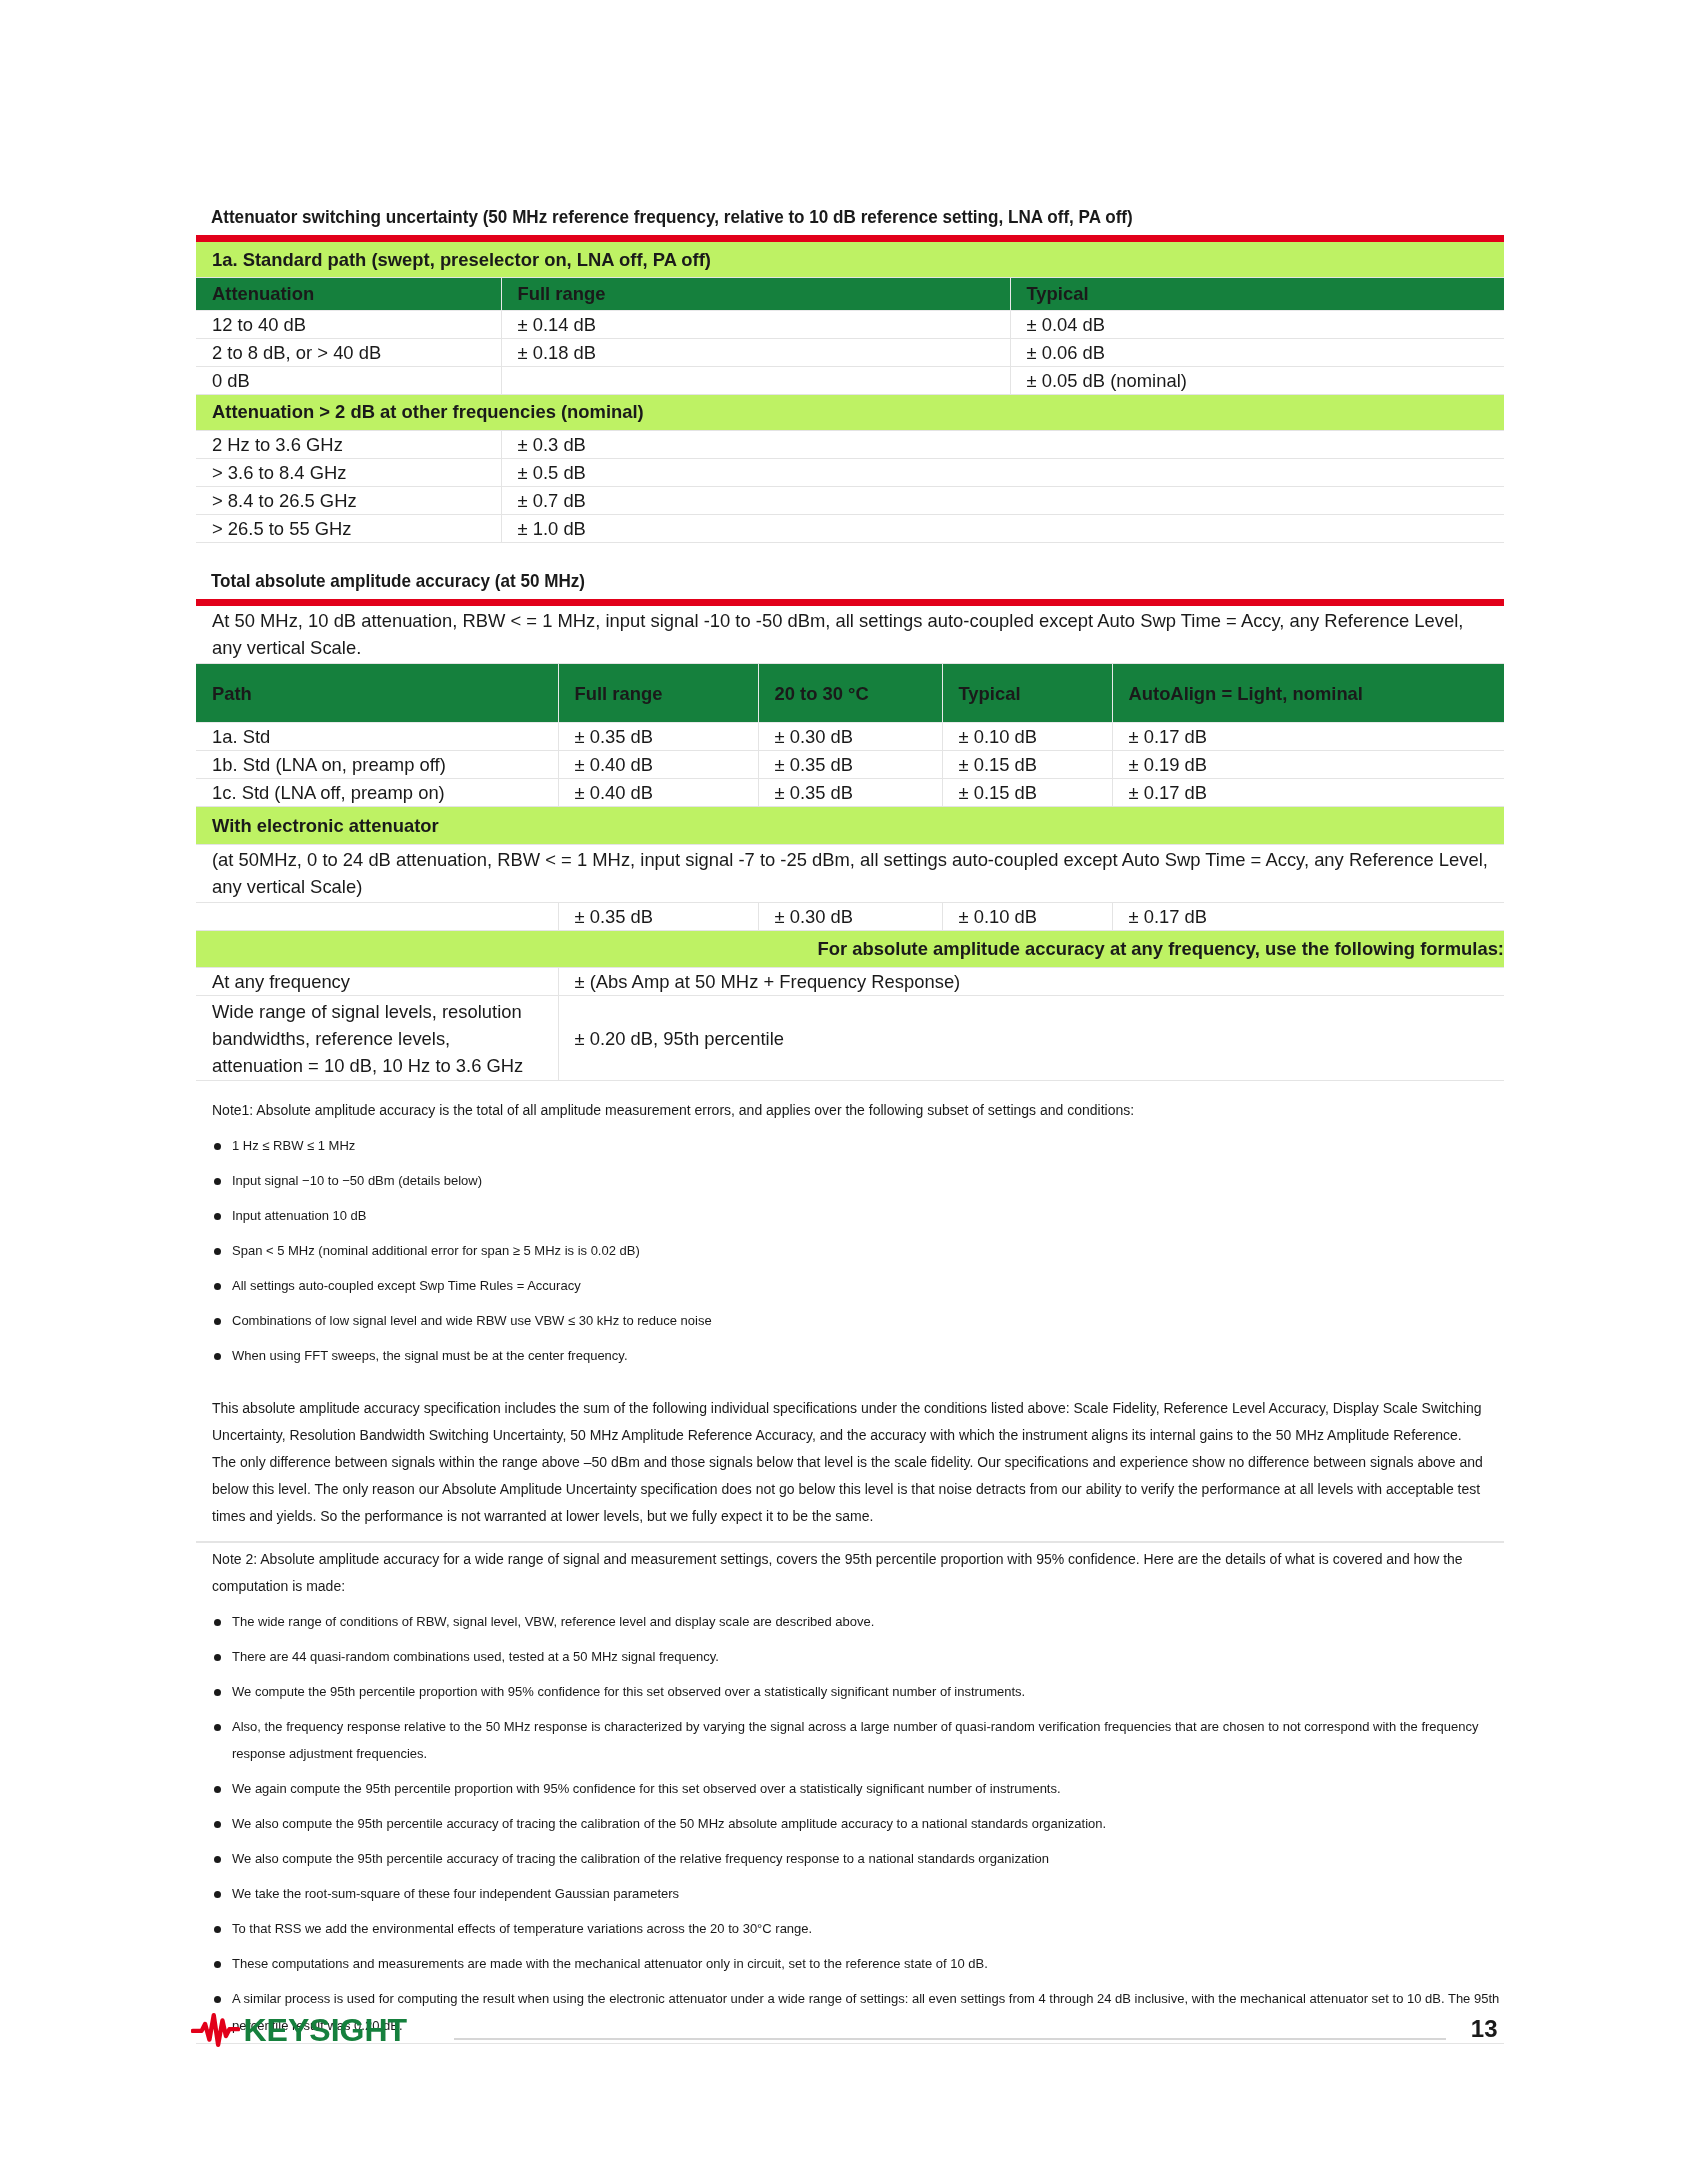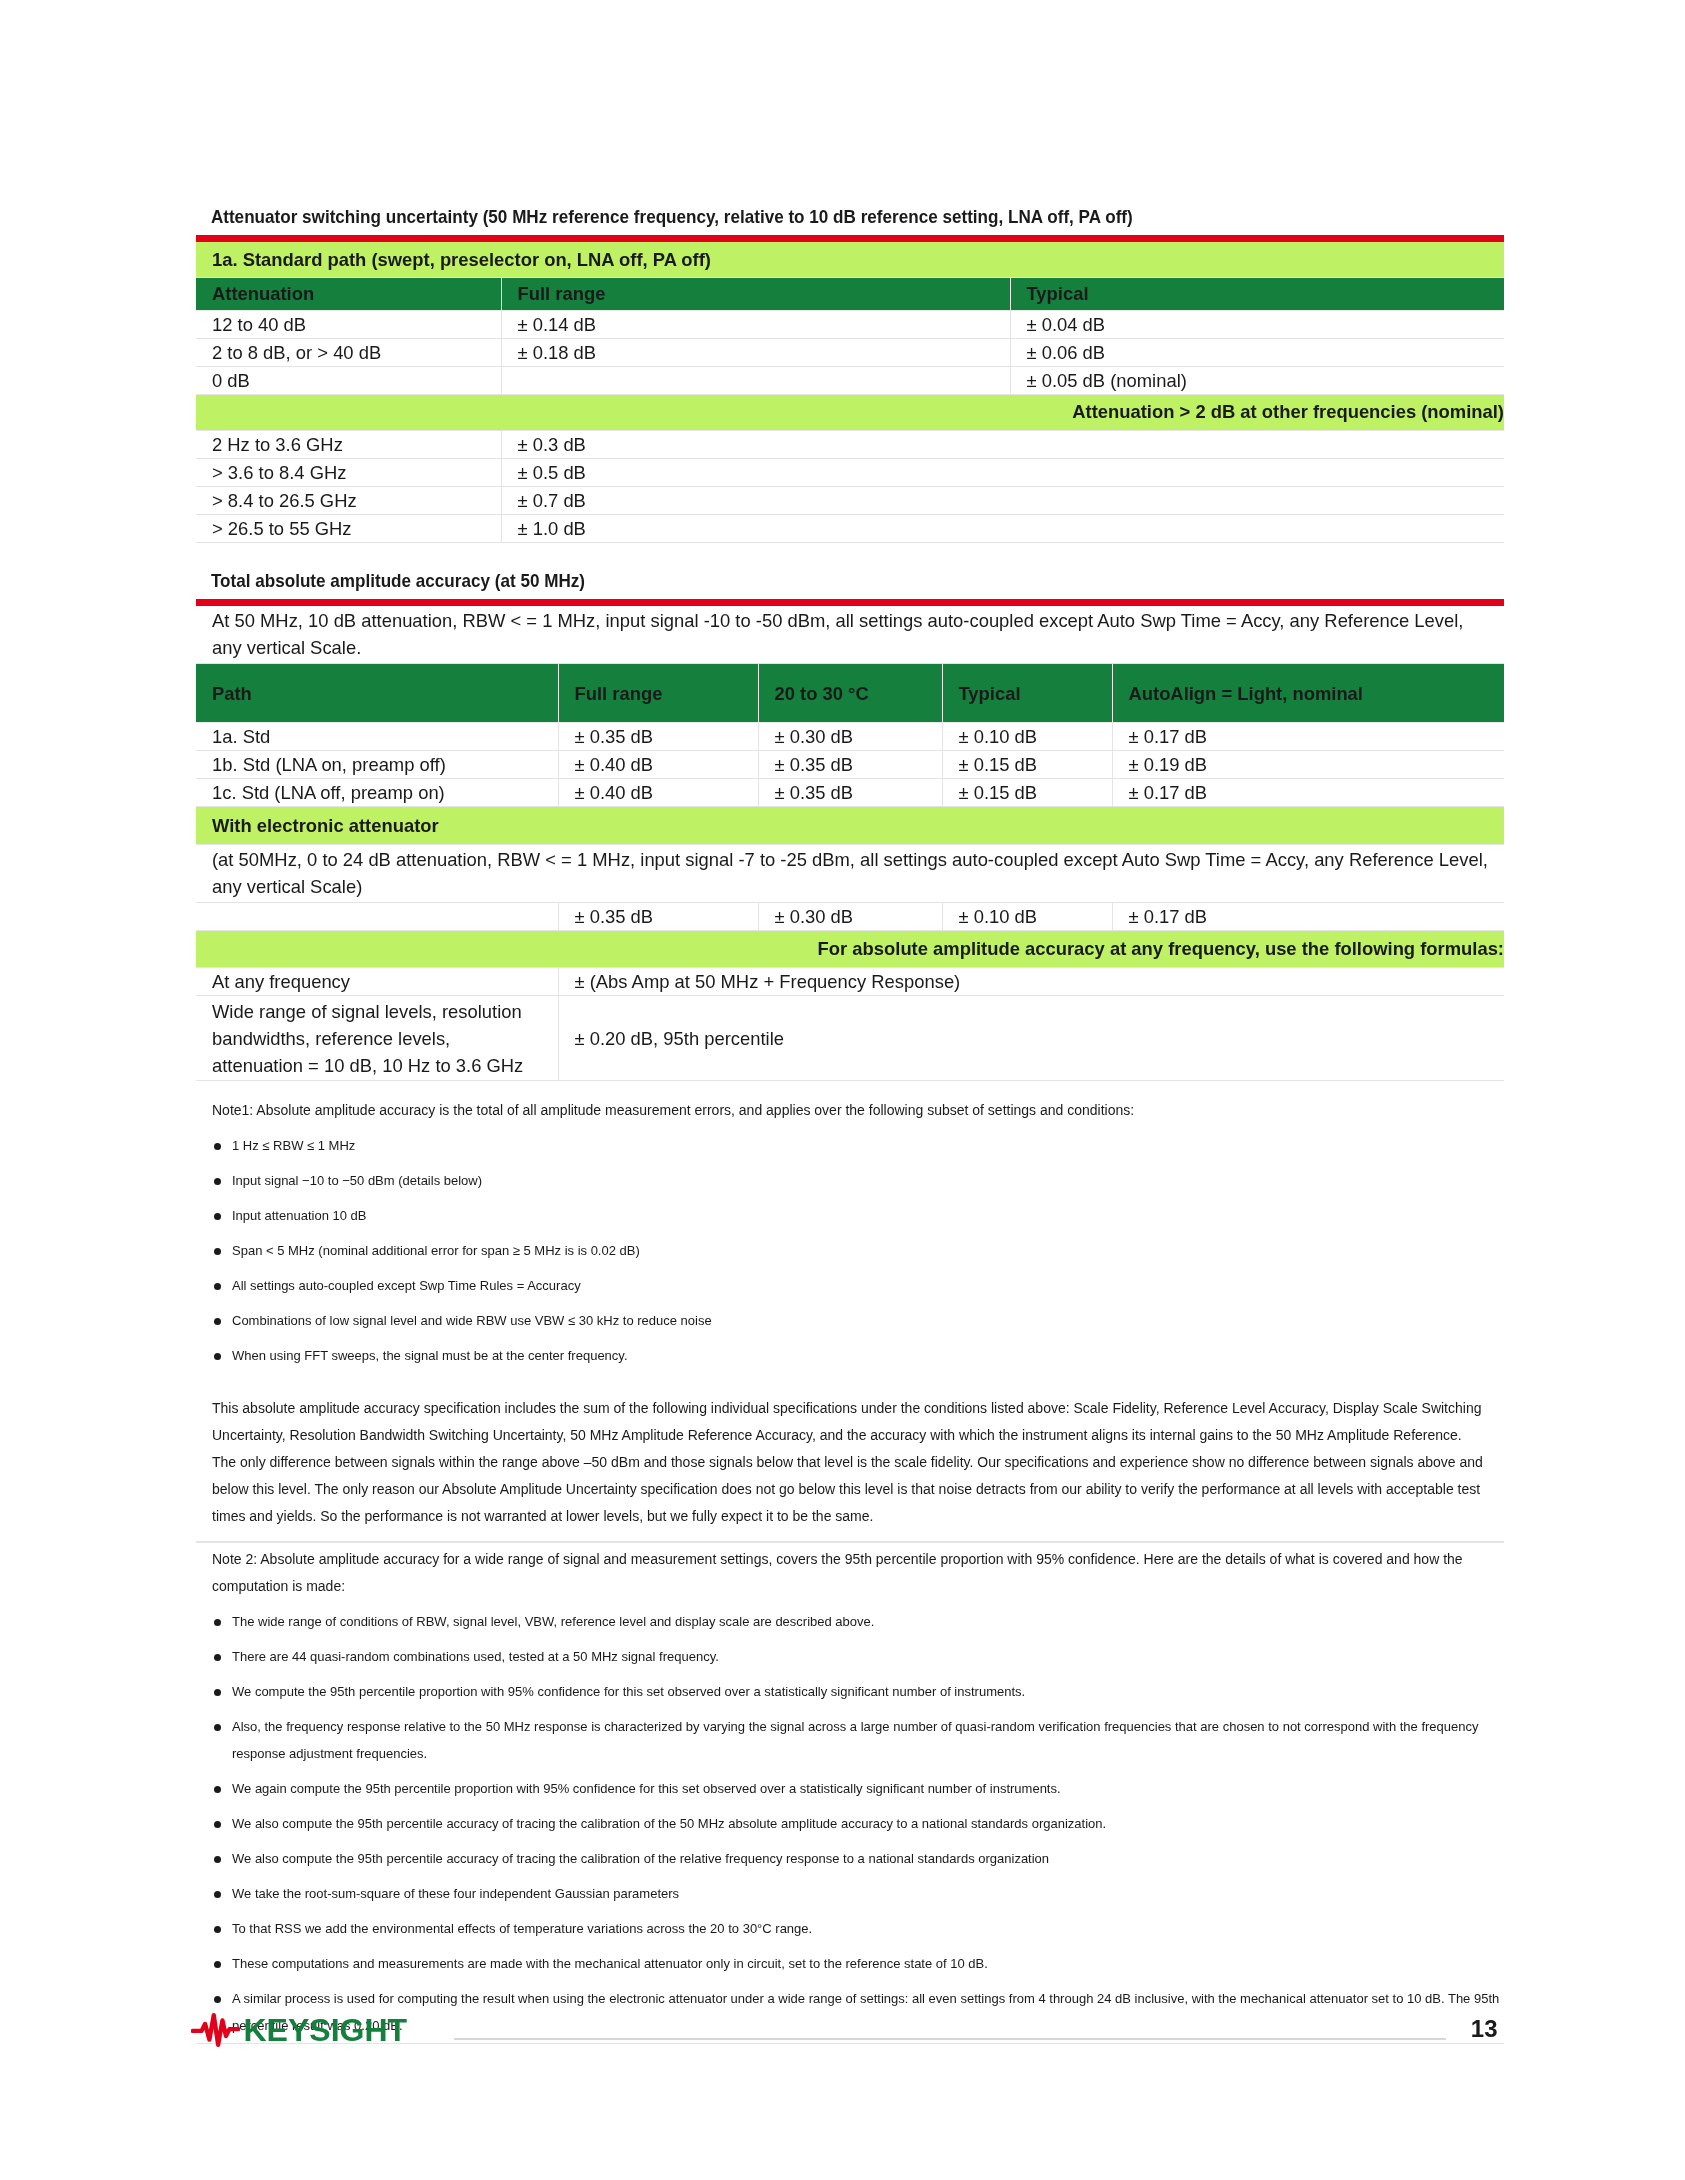--- a/index.html
+++ b/index.html
@@ -66,21 +66,21 @@
     </tr>
   </tbody>
     </table>
   <table>
     <colgroup>
         <col style="width:305px">
         <col>
       </colgroup>
     <tbody>
         <tr class="band">
-      <td colspan="2" style="line-height:28px;padding-top:3.5px;padding-bottom:3.5px;text-align:right;">Attenuation &gt; 2 dB at other frequencies (nominal)</td>
+      <td colspan="2" style="line-height:28px;padding-top:3.5px;padding-bottom:3.5px;">Attenuation &gt; 2 dB at other frequencies (nominal)</td>
     </tr>
     <tr>
       <td>2 Hz to 3.6 GHz</td>
       <td>± 0.3 dB</td>
     </tr>
     <tr>
       <td>&gt; 3.6 to 8.4 GHz</td>
       <td>± 0.5 dB</td>
     </tr>
     <tr>

